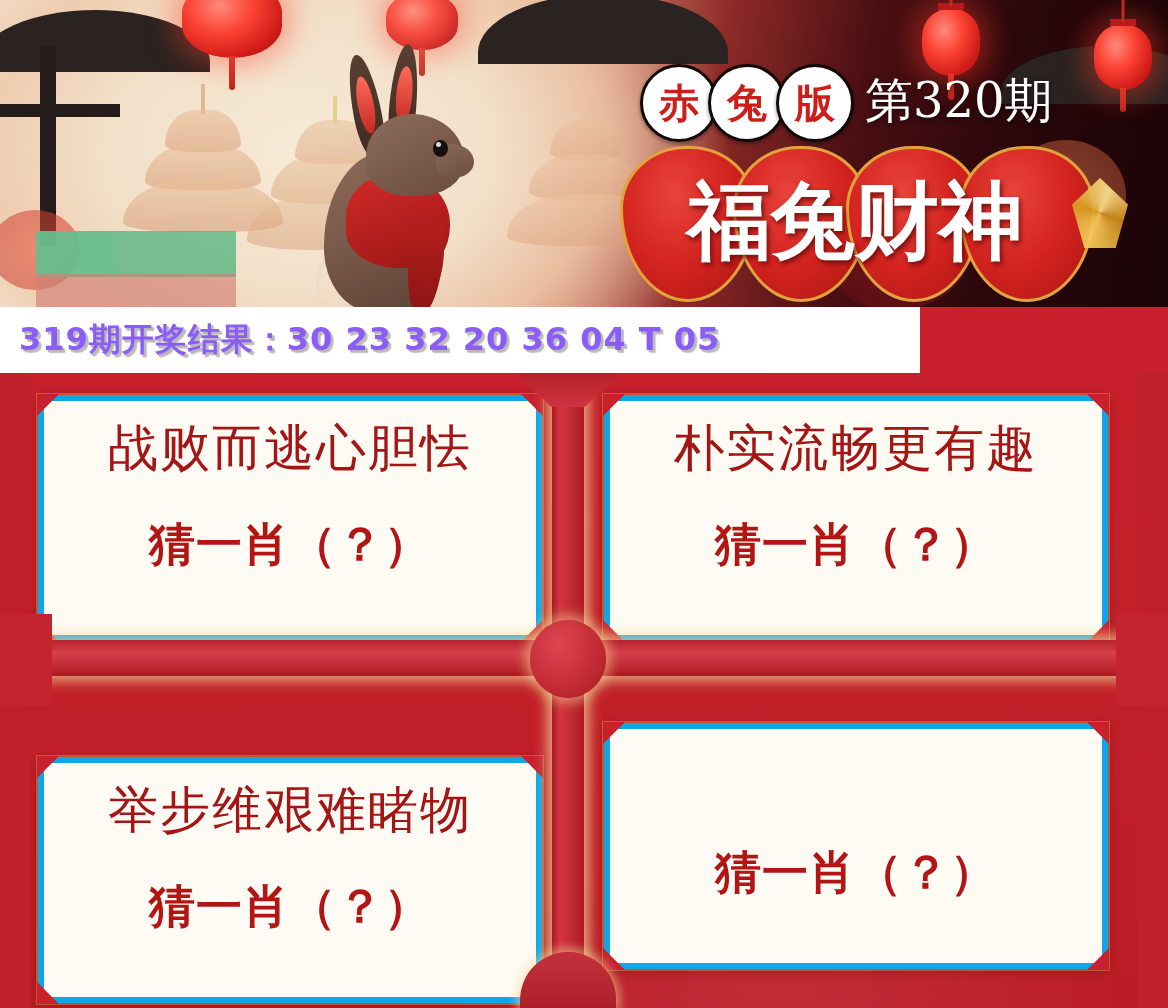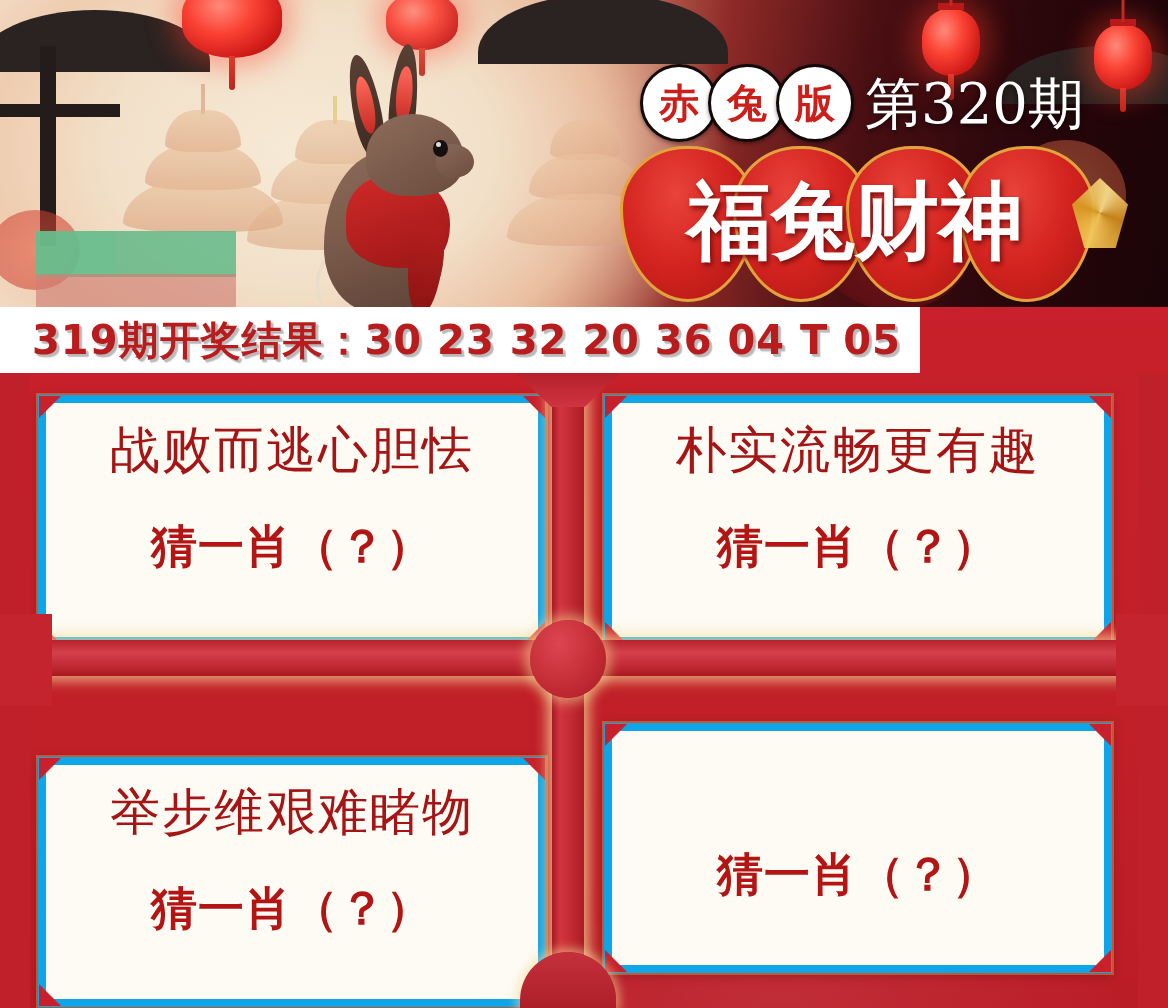--- a/index.html
+++ b/index.html
@@ -100,21 +100,21 @@
   .badge{
     width:72px;height:72px;border-radius:50%;
     background:#fff;border:3px solid #120a08;
     display:flex;align-items:center;justify-content:center;
     color:#cc1f1a;font-size:40px;font-weight:bold;
     font-family:"DejaVu Serif","Liberation Serif",serif;
     margin-right:-10px;position:relative;
     box-shadow:0 2px 4px rgba(0,0,0,.4);
   }
   .issue{
-    position:absolute;left:245px;top:16px;color:#fff;font-size:56px;line-height:1;
+    position:absolute;left:245px;top:16px;color:#fff;font-size:48px;line-height:1;
     font-family:"DejaVu Serif","Liberation Serif",serif;
     text-shadow:0 2px 6px rgba(0,0,0,.65);
     white-space:nowrap;
   }
   .cloud{
     position:absolute;left:0px;top:86px;width:470px;height:150px;
   }
   .cloud .lobe{
     position:absolute;width:130px;height:150px;border-radius:48% 48% 50% 50%/40% 40% 60% 60%;
     background:radial-gradient(ellipse at 40% 30%,#e8433a 0%,#d3231f 50%,#a81513 100%);
@@ -134,42 +134,42 @@
     clip-path:polygon(50% 0,100% 38%,78% 100%,22% 100%,0 38%);
     opacity:.95;
   }
 
   
   .result-bar{
     position:absolute;left:0;top:307px;width:920px;height:66px;background:#fff;
     display:flex;align-items:center;
   }
   .result-text{
-    margin-left:32px;
-    color:#b91c1c;font-size:40px;font-weight:bold;white-space:nowrap;letter-spacing:1px;
+    margin-left:19px;
+    color:#8b5cf6;font-size:32px;font-weight:bold;white-space:nowrap;letter-spacing:1px;
     font-family:"DejaVu Sans","Liberation Sans",sans-serif;
     text-shadow:2px 2px 0 #b9b9b9, 3px 3px 1px rgba(120,120,120,.45);
   }
 
   
   .panel{
     position:absolute;left:0;top:307px;width:1168px;height:701px;
     background:
       radial-gradient(ellipse 500px 140px at 780px 690px, rgba(255,255,255,.07), rgba(255,255,255,0) 70%),
       radial-gradient(ellipse 420px 120px at 300px 980px, rgba(255,255,255,.05), rgba(255,255,255,0) 70%),
       linear-gradient(180deg,#c8202c 0%,#c22029 50%,#bb1d27 100%);
     z-index:1;
   }
   .panel .whitecover{position:absolute;left:0;top:0;width:920px;height:66px;background:#fff;}
 
   .grid{position:absolute;left:0;top:373px;width:1168px;height:635px;z-index:3;}
 
   .card{
     position:absolute;background:#fdfbf4;
-    border:8px solid #0ea5e9;
+    border:6px solid #0ea5e9;
     box-shadow:0 0 0 2px rgba(214,165,70,.45), 0 2px 10px rgba(80,6,10,.35);
   }
   .card.tl{left:38px; top:22px;  width:492px;height:234px;}
   .card.tr{left:604px;top:22px;  width:492px;height:234px;}
   .card.bl{left:38px; top:350px; width:492px;height:234px;margin-top:34px;}
   .card.br{left:604px;top:350px; width:492px;height:234px;}
   
   .card:before,.card:after{content:"";position:absolute;width:22px;height:22px;background:#c8202c;}
   .card:before{left:-7px;top:-7px;clip-path:polygon(0 0,100% 0,0 100%);}
   .card:after{right:-7px;bottom:-7px;clip-path:polygon(100% 100%,100% 0,0 100%);}

